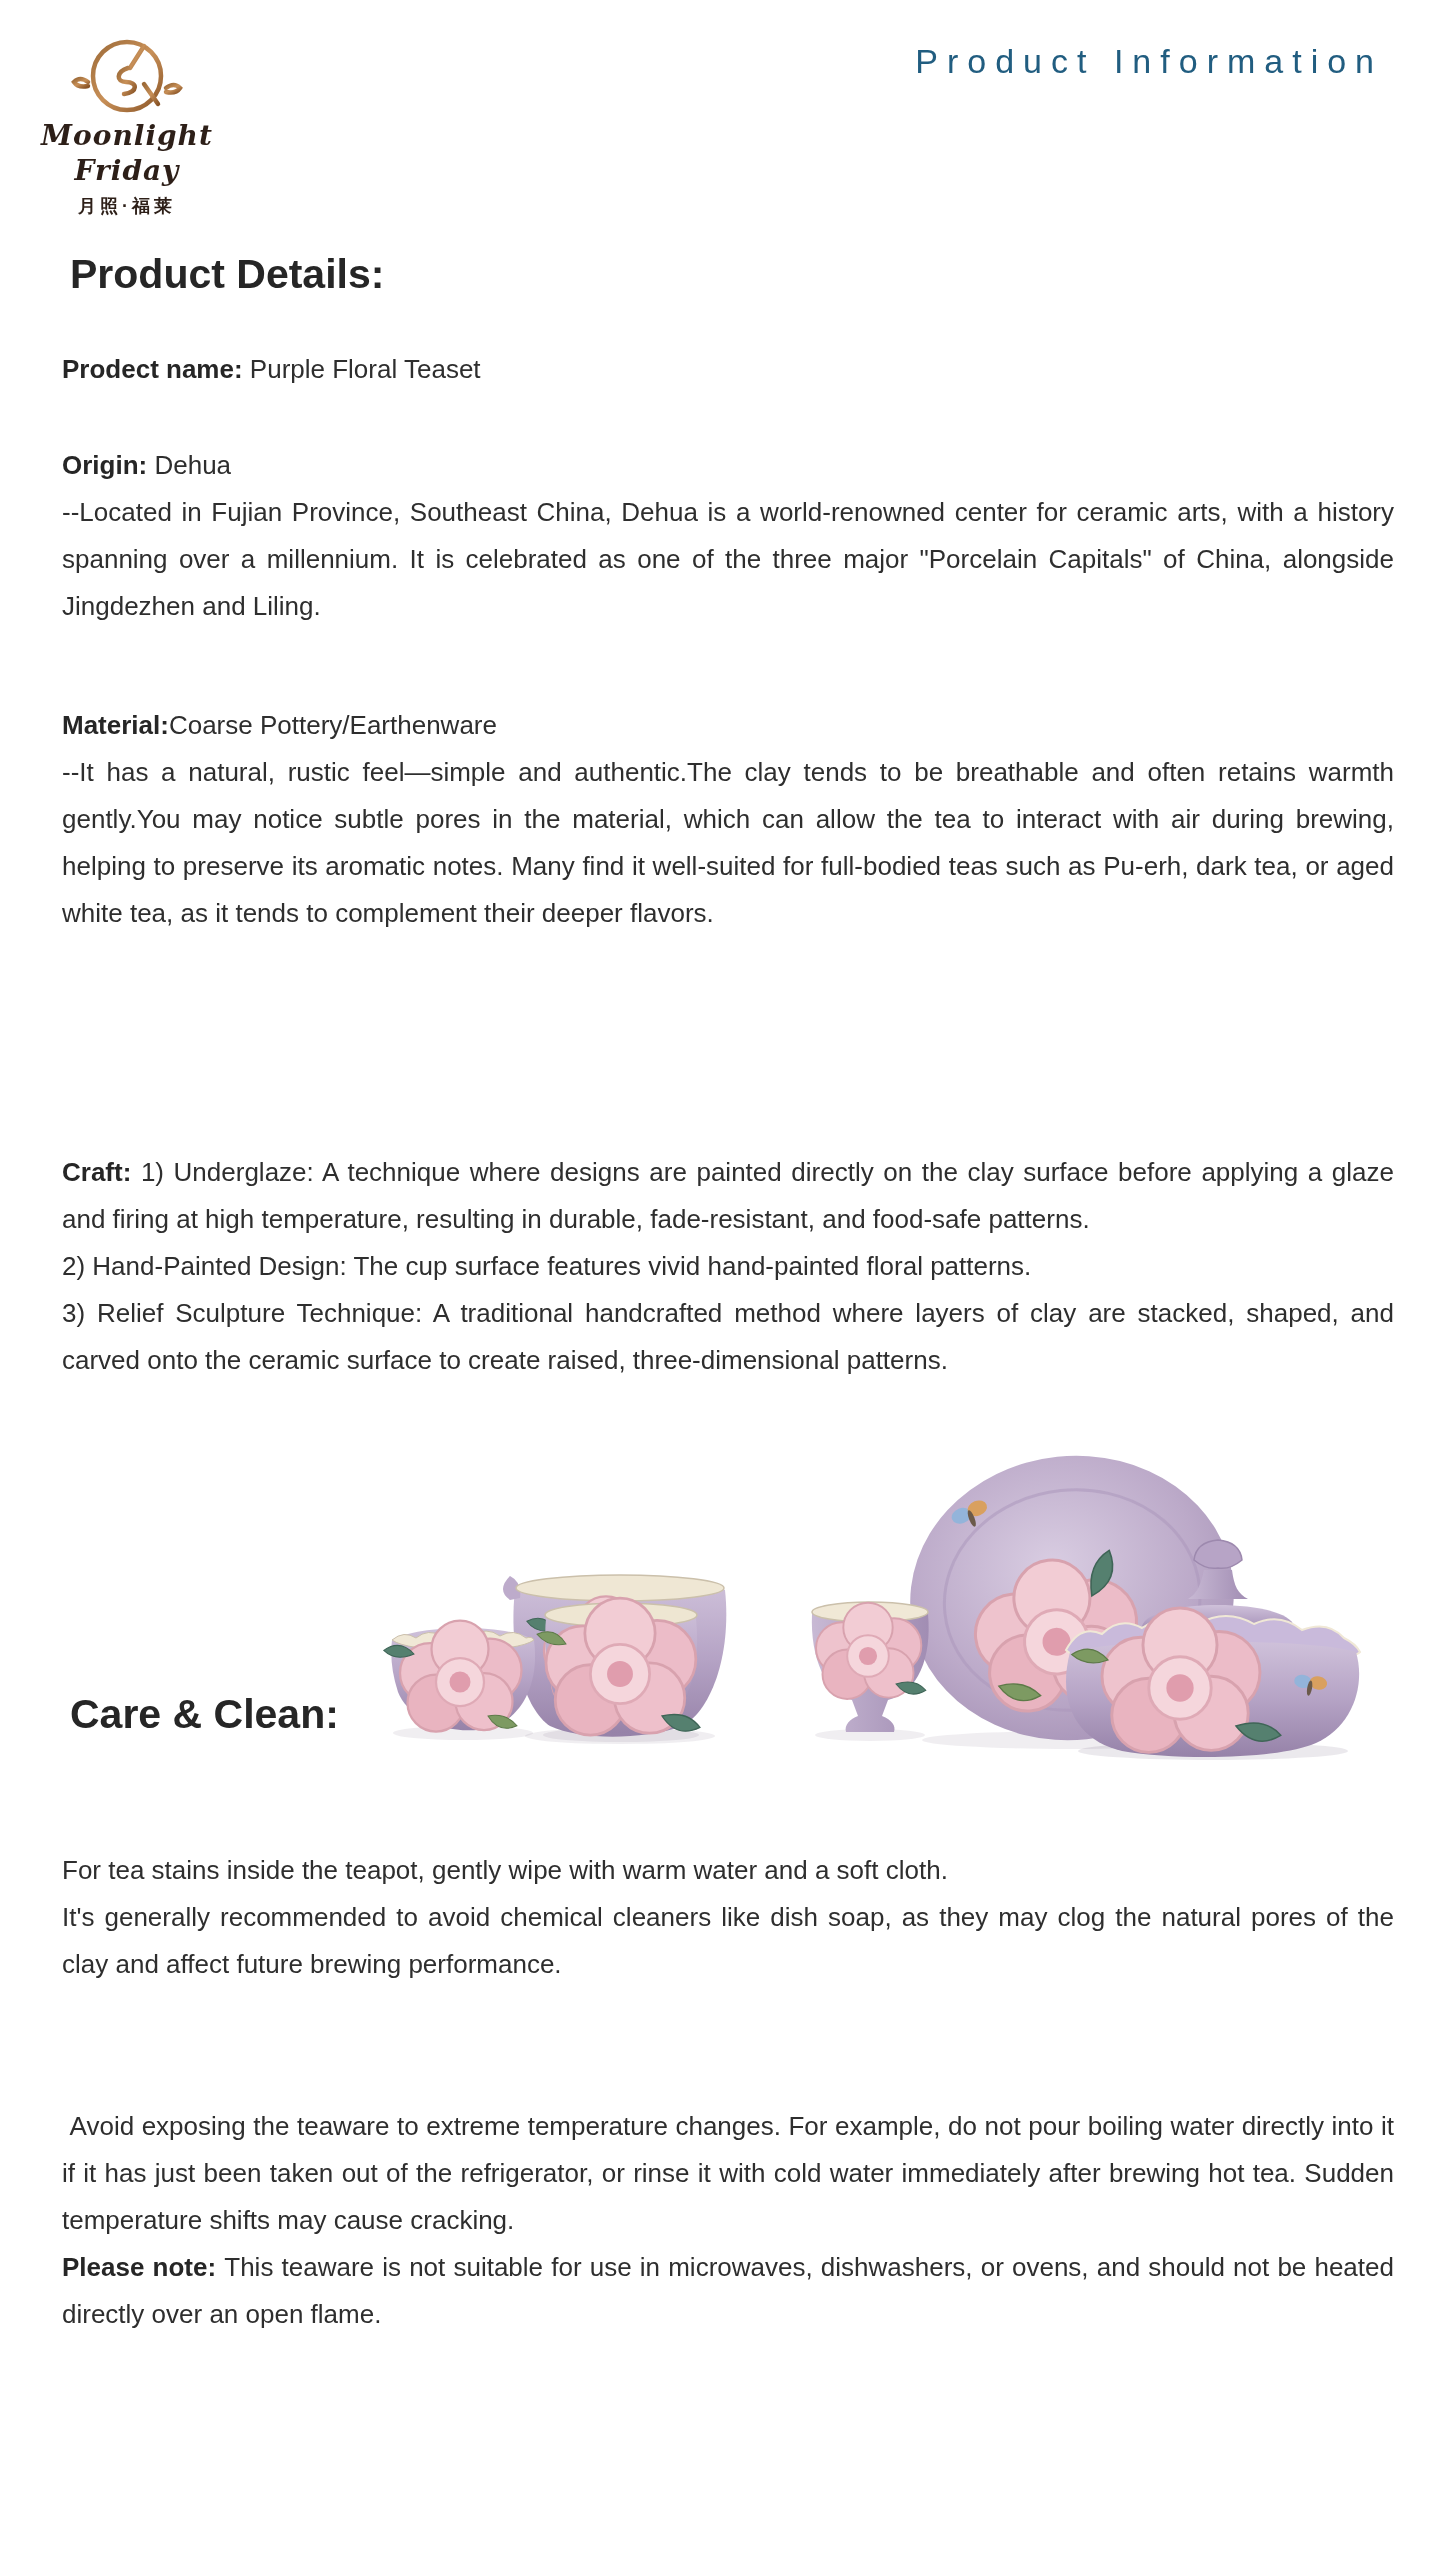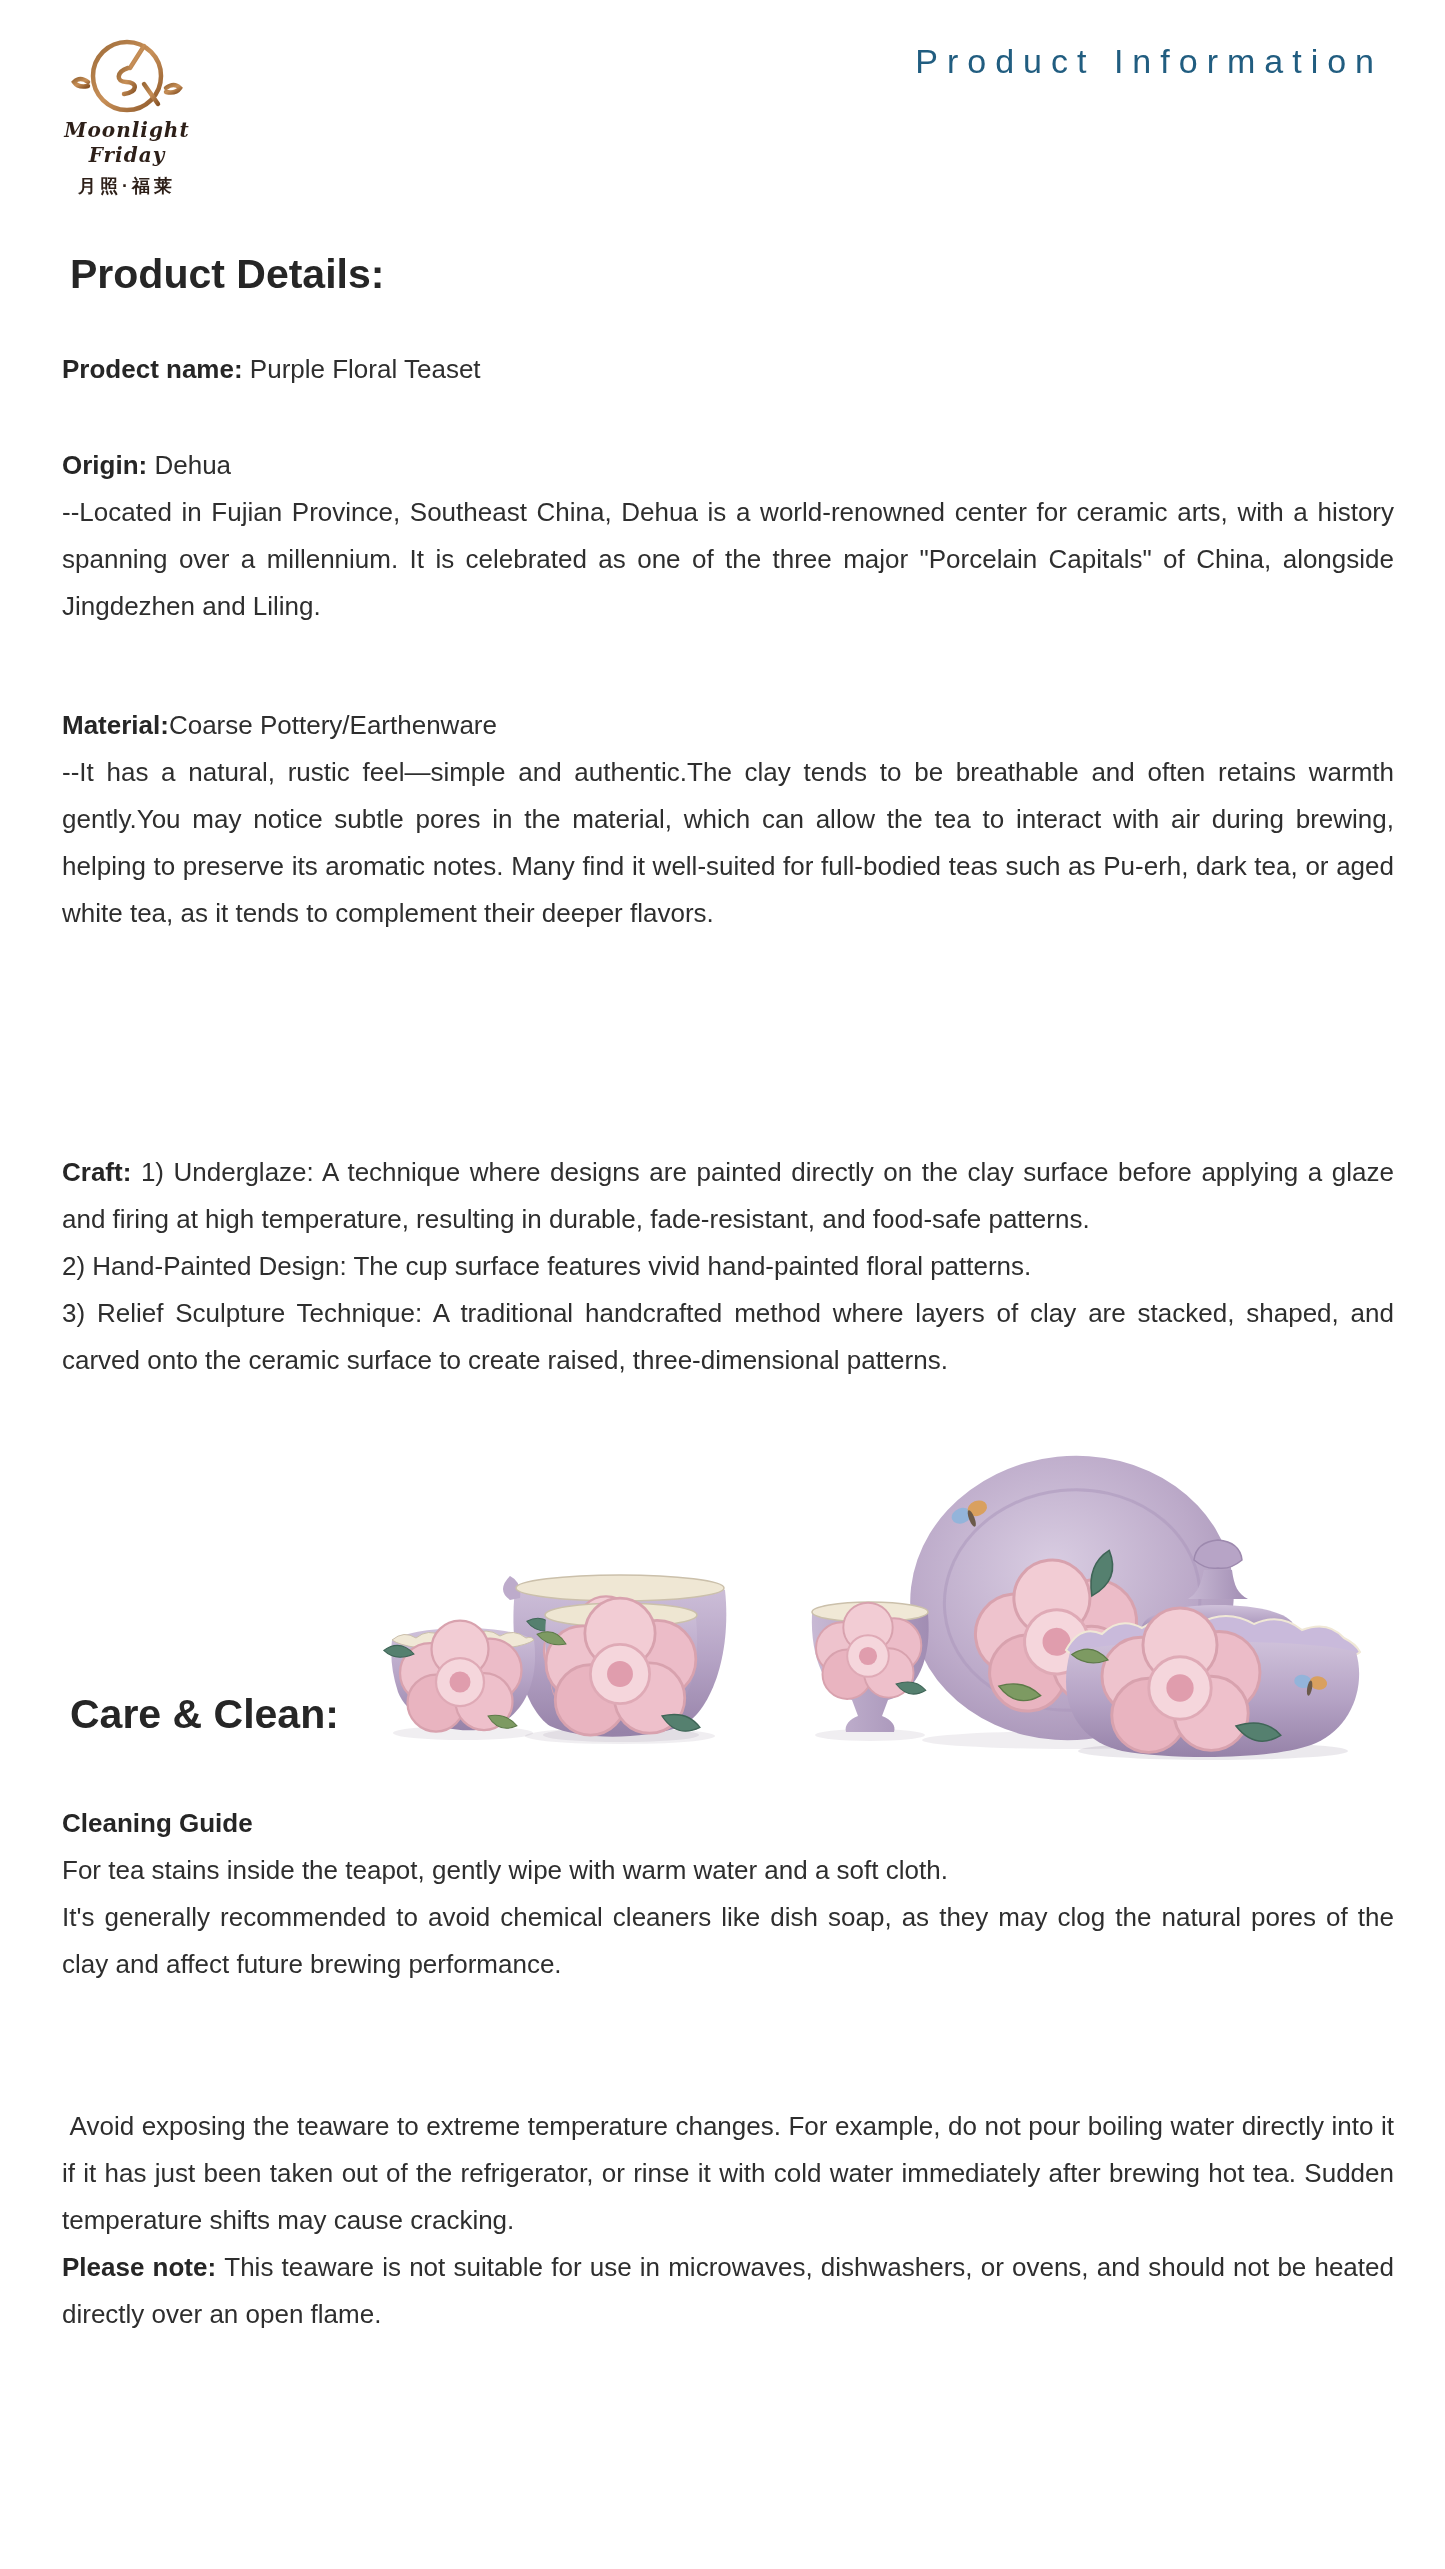--- a/index.html
+++ b/index.html
@@ -8,21 +8,21 @@
     font-family:"Liberation Sans","DejaVu Sans",sans-serif; color:#2e2e2e; overflow:hidden;
   }
   .block { position:absolute; left:58px; width:1332px; font-size:26px; line-height:47px; margin:4px; }
   .just { text-align:justify; }
   .block b, .h1 { color:#262626; }
   .h1 { position:absolute; left:58px; margin:12px; font-size:41px; line-height:48px; font-weight:700; }
   .logo { position:absolute; left:32px; top:36px; width:190px; text-align:center; }
   .logo svg { display:block; margin:0 auto; }
   .brand-script {
     font-family:"DejaVu Serif",serif; font-style:italic; font-weight:600;
-    font-size:20px; line-height:1.25; color:#2d1f18; letter-spacing:1px; margin-top:2px;
+    font-size:28px; line-height:1.25; color:#2d1f18; letter-spacing:1px; margin-top:2px;
   }
   .brand-cn { font-size:18px; font-weight:700; letter-spacing:4px; color:#2d1f18; margin-top:6px; }
   .page-label {
     position:absolute; top:47px; right:62px; font-size:34px; line-height:28px;
     letter-spacing:9px; color:#215d80; white-space:nowrap;
   }
   .teaset { position:absolute; left:380px; top:1448px; }
 </style>
 </head>
 <body>
@@ -165,20 +165,19 @@
       <path d="M690 204 C676 258 700 294 742 303 C800 313 900 311 936 295 C972 279 986 238 976 204 C930 190 736 190 690 204 Z" fill="url(#gBody)"></path>
       <use href="#peony" transform="translate(800,240) scale(1.95)"></use>
       <use href="#leafT" transform="translate(856,278) rotate(35) scale(1.5)"></use>
       <use href="#leaf" transform="translate(728,212) rotate(-160) scale(1.2)"></use>
       <use href="#butterfly" transform="translate(930,238) scale(1.1) rotate(10)"></use>
     </g>
   </svg>
 
   <div class="h1" style="top:1678px;">Care &amp; Clean:</div>
 
-  <p class="block" style="top:1796px;"><b>Cleaning Guide</b></p>
 
   <p class="block just" style="top:1843px;"><span>For tea stains inside the teapot, gently wipe with warm water and a soft cloth.</span><br><span>It's generally recommended to avoid chemical cleaners like dish soap, as they may clog the natural pores of the clay and affect future brewing performance.</span></p>
 
 
   <p class="block just" style="top:2099px;"><span>&nbsp;Avoid exposing the teaware to extreme temperature changes. For example, do not pour boiling water directly into it if it has just been taken out of the refrigerator, or rinse it with cold water immediately after brewing hot tea. Sudden temperature shifts may cause cracking.</span><br><b>Please note: </b><span>This teaware is not suitable for use in microwaves, dishwashers, or ovens, and should not be heated directly over an open flame.</span></p>
 
 </div>
 
 </body></html>

